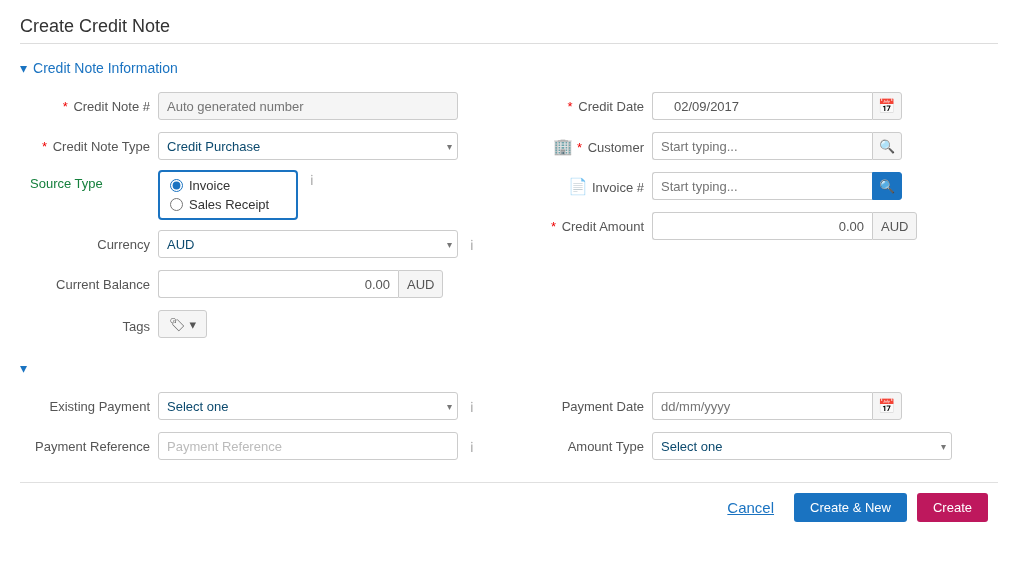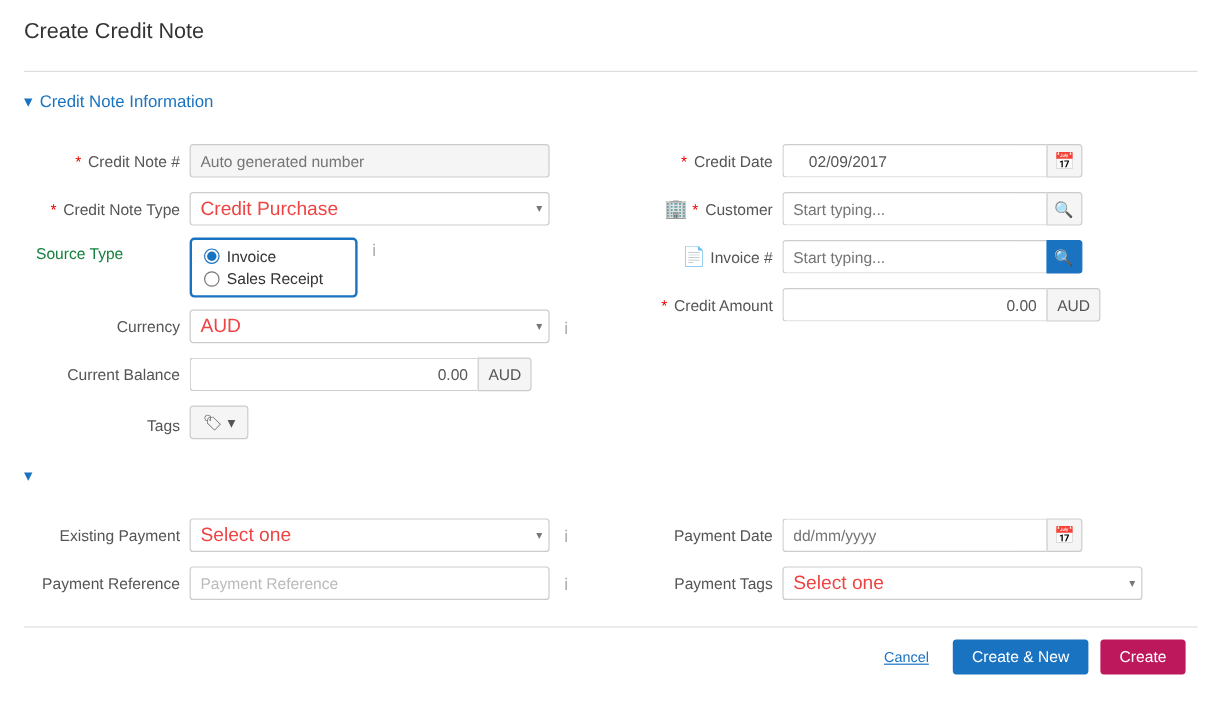--- a/index.html
+++ b/index.html
@@ -13,21 +13,21 @@
     }
     .page-wrapper {
       padding: 16px 20px;
     }
     .page-title {
       font-size: 18px;
       font-weight: normal;
       color: #333;
       margin-bottom: 16px;
       border-bottom: 1px solid #ddd;
-      padding-bottom: 22px;
+      padding-bottom: 6px;
     }
     .section {
       margin-bottom: 20px;
     }
     .section-header {
       display: flex;
       align-items: center;
       gap: 6px;
       margin-bottom: 14px;
     }
@@ -80,22 +80,22 @@
     .select-wrapper {
       display: flex;
       align-items: center;
       position: relative;
     }
     .form-select {
       height: 28px;
       border: 1px solid #ccc;
       border-radius: 3px;
       padding: 0 24px 0 8px;
-      font-size: 16px;
-      color: #ef4444;
+      font-size: 13px;
+      color: #0c4a6e;
       background: #fff;
       appearance: none;
       outline: none;
       cursor: pointer;
     }
     .form-select.wide {
       width: 300px;
     }
     .select-arrow {
       position: absolute;
@@ -226,21 +226,21 @@
       align-items: center;
       gap: 10px;
       padding: 10px 10px 6px 10px;
       border-top: 1px solid #e0e0e0;
       margin-top: 10px;
     }
     .btn-cancel {
       background: none;
       border: none;
       color: #1a73c1;
-      font-size: 12px;
+      font-size: 15px;
       cursor: pointer;
       text-decoration: underline;
       padding: 6px 10px;
     }
     .btn-create-new {
       background: #1a73c1;
       color: #fff;
       border: none;
       border-radius: 3px;
       padding: 7px 16px;
@@ -259,21 +259,20 @@
     .calendar-icon {
       font-size: 14px;
     }
     .search-icon {
       font-size: 13px;
     }
     .left-col, .right-col {
       display: flex;
       flex-direction: column;
       gap: 8px;
-      margin-top: 12px;
     }
     .two-col {
       display: grid;
       grid-template-columns: 1fr 1fr;
       gap: 8px 20px;
       padding-left: 10px;
     }
     .payment-ref-input {
       width: 300px;
     }
@@ -455,21 +454,21 @@
           <span class="form-label">Payment Date</span>
           <div class="input-group">
             <input class="form-input" type="text" placeholder="dd/mm/yyyy" style="width: 220px;">
             <button class="btn-addon">
               <span class="calendar-icon">📅</span>
             </button>
           </div>
         </div>
 
         <div class="form-row">
-          <span class="form-label">Payment Tags</span>
+          <span class="form-label">Amount Type</span>
           <div class="select-wrapper">
             <select class="form-select wide">
               <option value="" disabled="" selected="">Select one</option>
             </select>
             <span class="select-arrow">▾</span>
           </div>
         </div>
 
       </div>
     </div>

